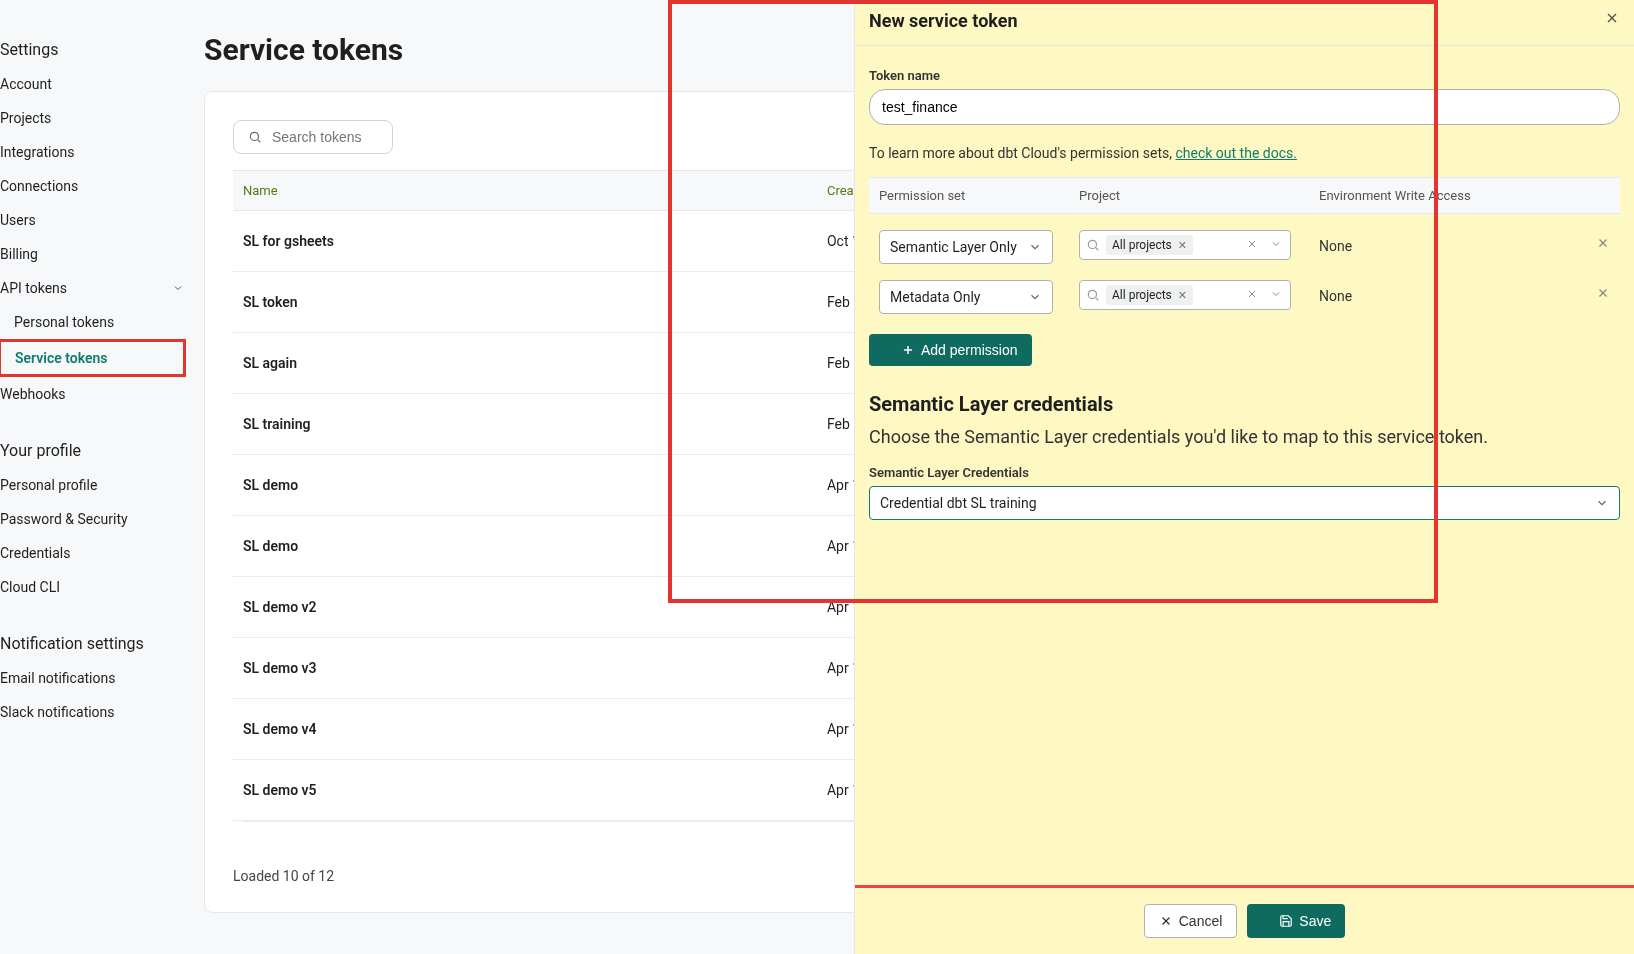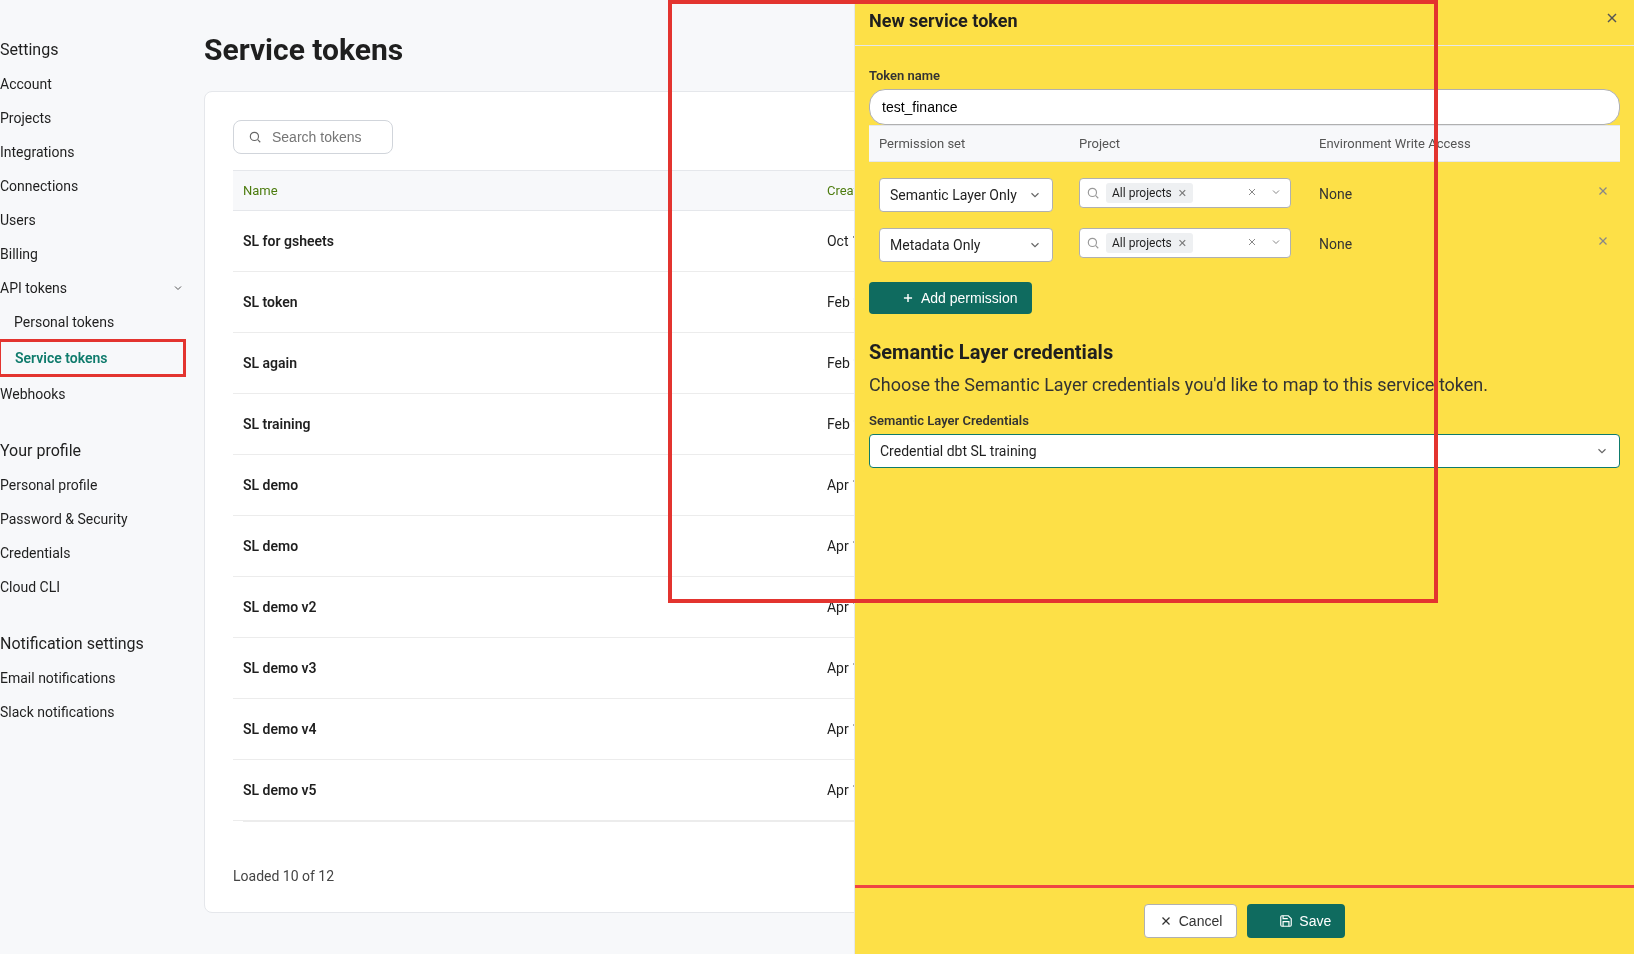--- a/index.html
+++ b/index.html
@@ -24,21 +24,21 @@
     .search-wrap { display: inline-flex; align-items: center; border: 1px solid #d1d5db; border-radius: 8px; padding: 8px 14px; background: #fff; width: 160px; }
     .search-input { border: none; outline: none; font-size: 14px; margin-left: 10px; width: 100%; }
     
     .table { width: 100%; margin-top: 16px; border-collapse: collapse; }
     .table thead th { text-align: left; font-weight: 400; color: #4d7c0f; font-size: 13px; padding: 12px 10px; background: #f7f8fa; border-top: 1px solid #e5e7eb; border-bottom: 1px solid #e5e7eb; }
     .table tbody td { padding: 22px 10px; border-bottom: 1px solid #ececec; }
     .table tbody td:first-child { font-weight: 600; }
     .loaded { margin-top: 46px; font-size: 14px; color: #444; }
     
     
-    .drawer { position: fixed; top: 0; right: 0; bottom: 0; width: 780px; background: #fde047; border-left: 1px solid #e5e7eb; display: flex; flex-direction: column; }
+    .drawer { position: fixed; top: 0; right: 0; bottom: 0; width: 780px; background: #fef9c3; border-left: 1px solid #e5e7eb; display: flex; flex-direction: column; }
     .drawer-header { display: flex; justify-content: space-between; align-items: center; padding: 10px 14px 14px 14px; border-bottom: 1px solid #e5e7eb; }
     .drawer-header h2 { font-size: 18px; font-weight: 700; }
     .close-x { cursor: pointer; font-size: 18px; color: #555; background: none; border: none; }
     
     .drawer-body { flex: 1; padding: 22px 14px 0 14px; overflow-y: auto; }
     .field-label { font-size: 13px; font-weight: 600; color: #333; margin-bottom: 6px; display: block; }
     .text-input { width: 100%; border: 1px solid #b0b0b0; border-radius: 16px; padding: 9px 12px; font-size: 14px; outline: none; }
     .help-text { font-size: 14px; color: #333; margin: 20px 0 16px 0; }
     .help-text a { color: #0f7b6c; text-decoration: underline; }
     
@@ -179,20 +179,23 @@
       <svg width="16" height="16" viewBox="0 0 24 24" fill="none" stroke="#555" stroke-width="2">
           <line x1="18" y1="6" x2="6" y2="18"></line>
           <line x1="6" y1="6" x2="18" y2="18"></line>
         </svg>
     </button>
   </div>
   <div class="drawer-body">
     <label class="field-label">Token name</label>
     <input class="text-input" value="test_finance" style="">
     
+    <p class="help-text">
+      <span>To learn more about dbt Cloud's permission sets, </span><a href="#">check out the docs.</a>
+    </p>
     
     <table class="perm-table">
       <thead>
         <tr>
           <th style="width:200px">Permission set</th>
           <th style="width:240px">Project</th>
           <th>Environment Write Access</th>
         </tr>
       </thead>
       <tbody id="perm-tbody">

